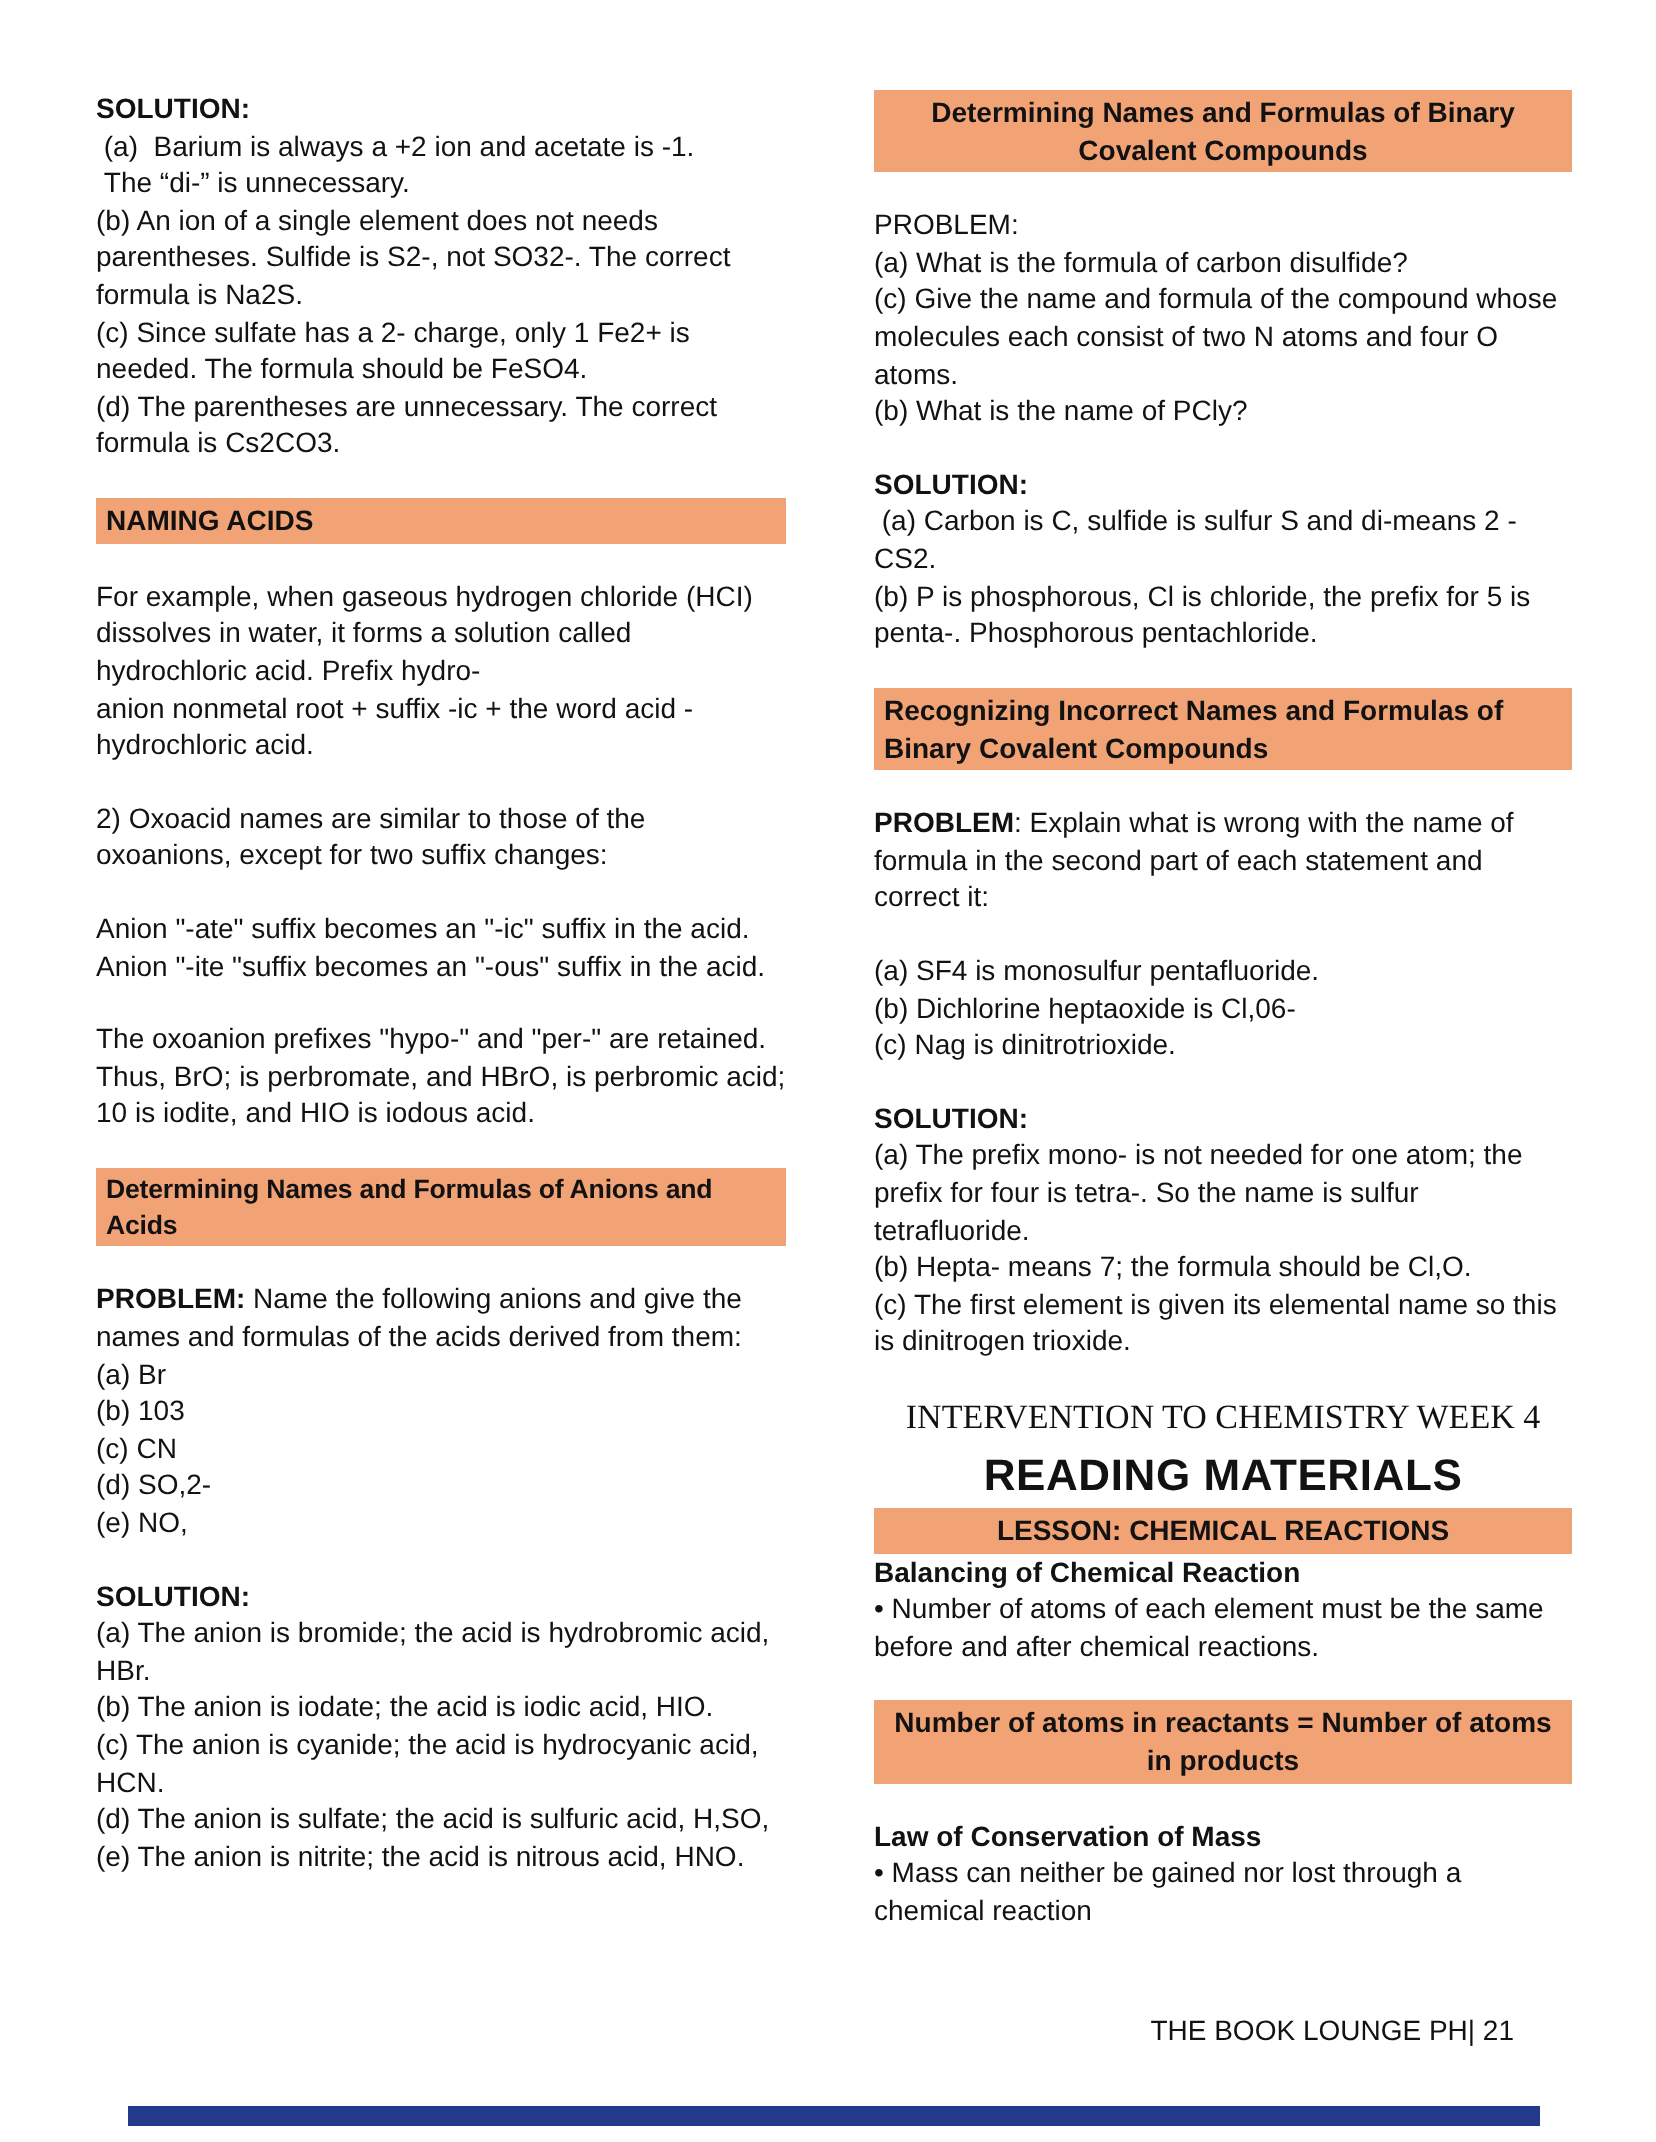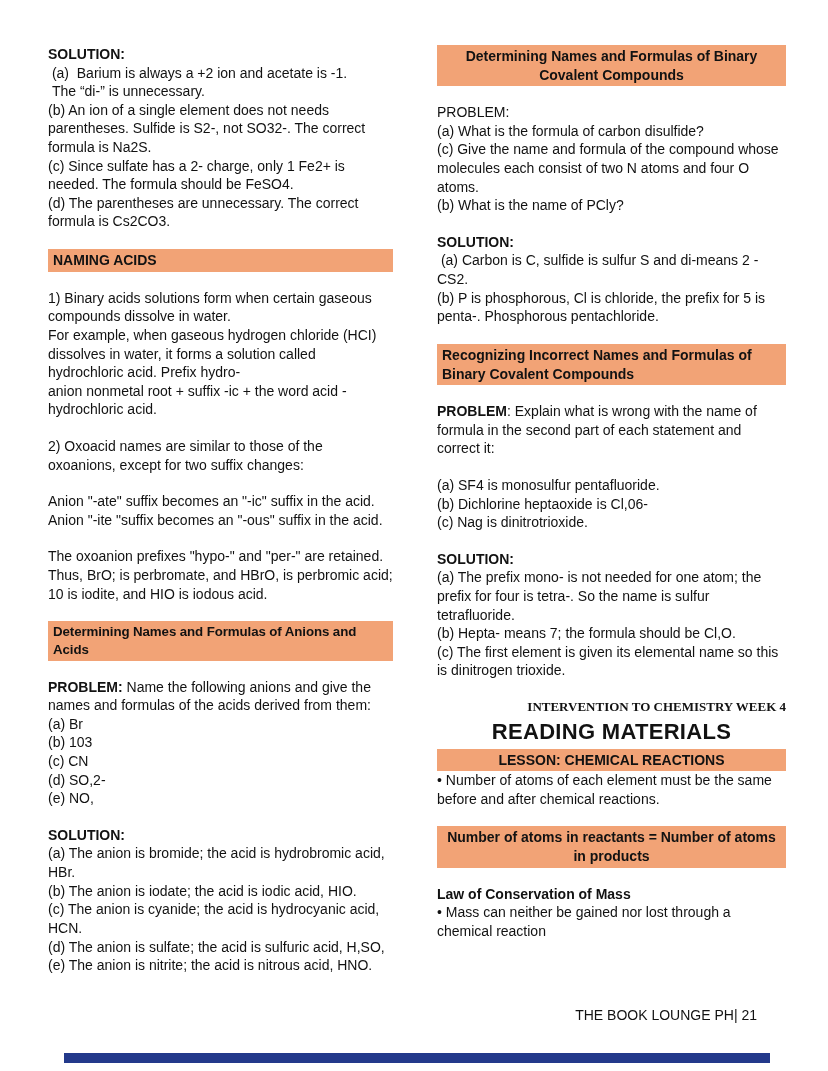--- a/index.html
+++ b/index.html
@@ -23,22 +23,22 @@
     background:var(--hl,#F2A376);
     font-weight:bold;
     font-size:14px;
     padding:2px 5px;
     margin:0 0 17px 0;
   }
   .hl-tight { font-size:13.3px; letter-spacing:-0.1px; }
   .center { text-align:center; }
   .title-serif {
     font-family:"Liberation Serif","DejaVu Serif",serif;
-    font-weight:bold; font-size:13px;
-    text-align:right; margin:10px 0 2px 0;
+    font-weight:normal; font-size:17px;
+    text-align:center; margin:10px 0 2px 0;
   }
   .title-big {
     font-weight:bold; font-size:22px; letter-spacing:0.3px;
     text-align:center; margin:0 0 2px 0;
   }
   .banner { margin-bottom:0; }
   .footer {
     position:absolute; right:50px; top:1006px;
     font-size:14px; color:#121212;
   }
@@ -63,21 +63,20 @@
           <div class="line">(b) An ion of a single element does not needs parentheses. Sulfide is S2-, not SO32-. The correct formula is Na2S.</div>
           <div class="line">(c) Since sulfate has a 2- charge, only 1 Fe2+ is needed. The formula should be FeSO4.</div>
           <div class="line">(d) The parentheses are unnecessary. The correct formula is Cs2CO3.</div>
         </div>
     </section>
 
     <h2 class="hl">NAMING ACIDS</h2>
 
     <section class="block">
       <div>
-          <div class="line">1) Binary acids solutions form when certain gaseous compounds dissolve in water.</div>
           <div class="line">For example, when gaseous hydrogen chloride (HCI) dissolves in water, it forms a solution called hydrochloric acid. Prefix hydro-</div>
           <div class="line">anion nonmetal root + suffix -ic + the word acid - hydrochloric acid.</div>
         </div>
     </section>
 
     <section class="block">
       <div class="line">2) Oxoacid names are similar to those of the oxoanions, except for two suffix changes:</div>
     </section>
 
     <section class="block">
@@ -159,20 +158,21 @@
           <div class="line">(b) Hepta- means 7; the formula should be Cl,O.</div>
           <div class="line">(c) The first element is given its elemental name so this is dinitrogen trioxide.</div>
         </div>
     </section>
 
     <div class="title-serif">INTERVENTION TO CHEMISTRY WEEK 4</div>
     <div class="title-big">READING MATERIALS</div>
     <h2 class="hl center banner">LESSON: CHEMICAL REACTIONS</h2>
 
     <section class="block">
+      <div class="bold">Balancing of Chemical Reaction</div>
       <div class="line">• Number of atoms of each element must be the same before and after chemical reactions.</div>
     </section>
 
     <h2 class="hl center">Number of atoms in reactants = Number of atoms in products</h2>
 
     <section class="block">
       <div class="bold">Law of Conservation of Mass</div>
       <div class="line">• Mass can neither be gained nor lost through a chemical reaction</div>
     </section>
 

